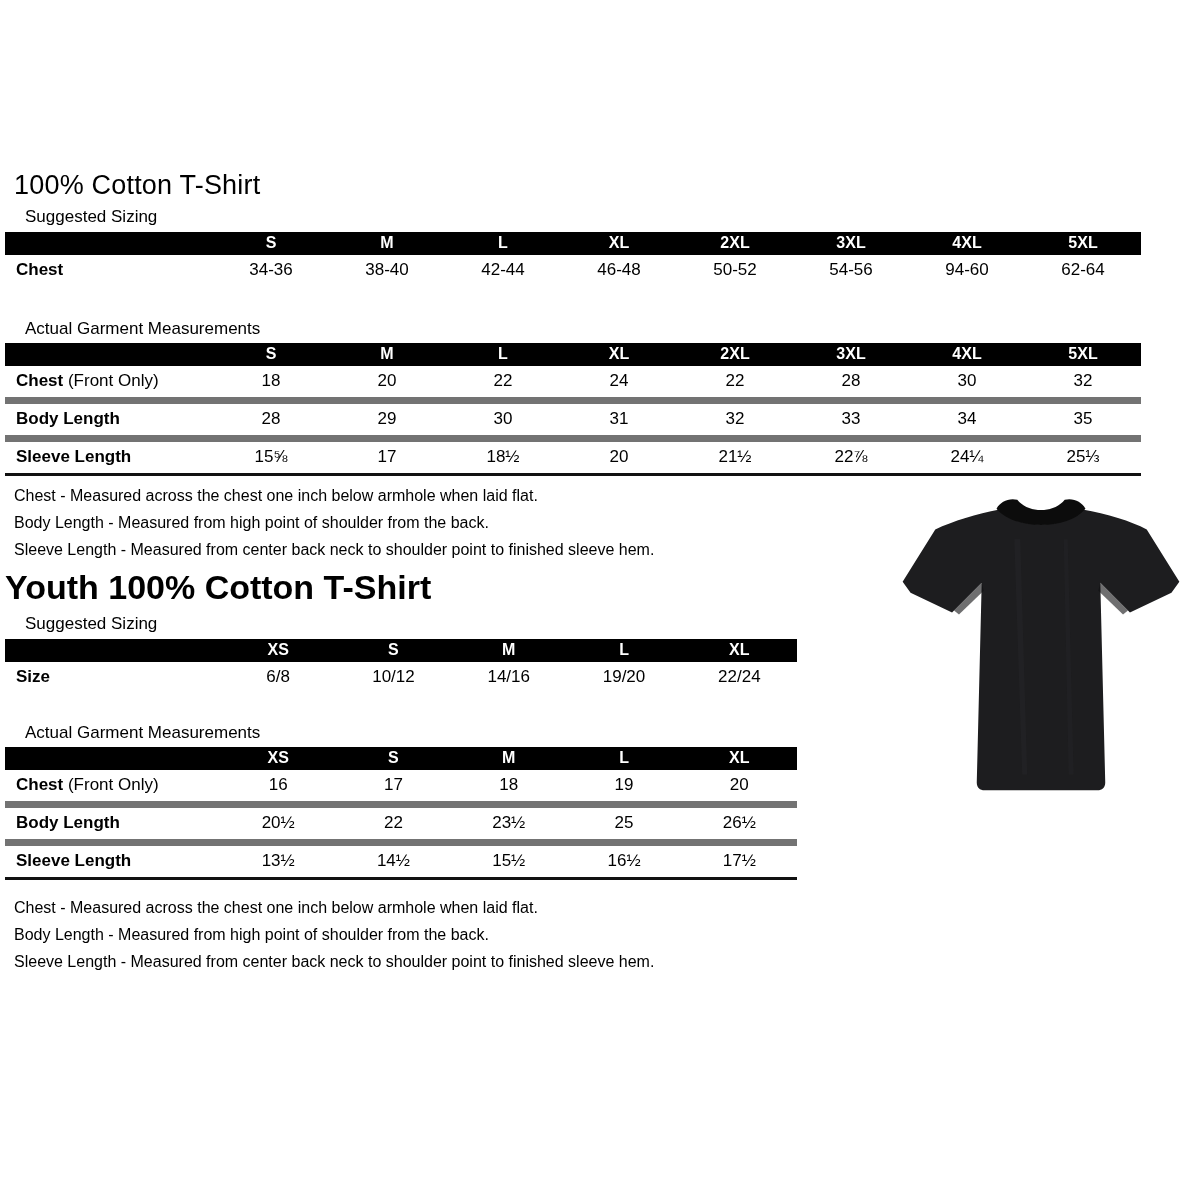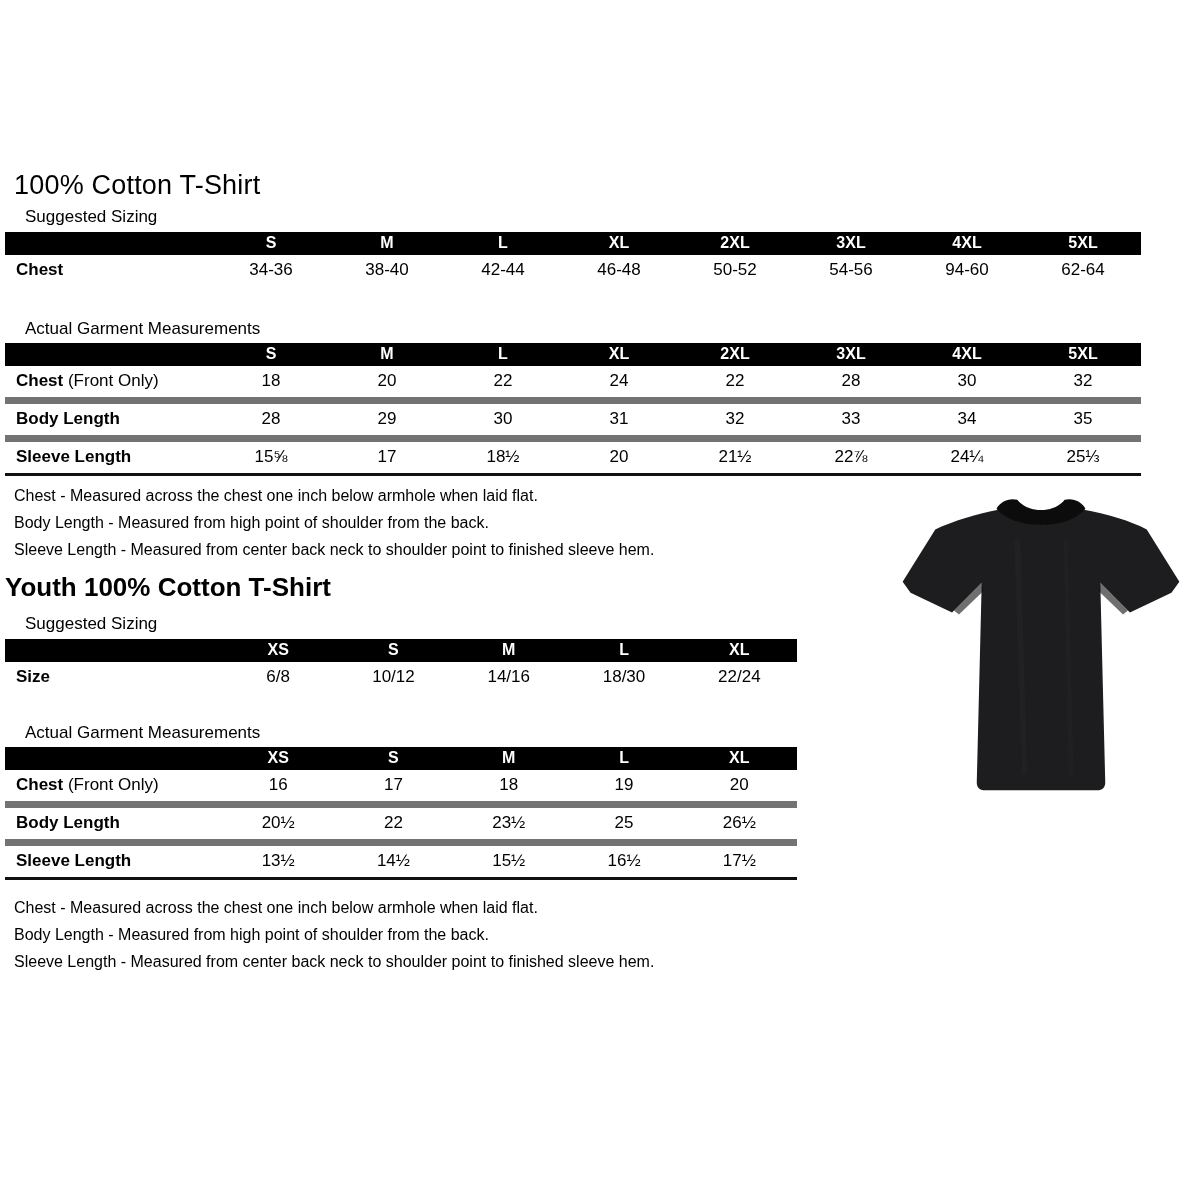--- a/index.html
+++ b/index.html
@@ -20,21 +20,21 @@
   .size-table th{background:#000;color:#fff;font-size:16px;font-weight:700;padding:2px 0 3px;text-align:center;}
   .size-table td{font-size:17px;padding:5px 0 6px;text-align:center;color:#000;margin-top:47px;}
   .size-table td.rowlabel{text-align:left;padding-left:11px;font-weight:700;}
   .size-table td.rowlabel .suffix{font-weight:400;}
   table.actual tbody tr:not(:last-child) td{border-bottom:7px solid #737373;}
   table.actual{border-bottom:3px solid #111;}
 
   .notes{margin-left:9px;}
   .note-line{font-size:16px;line-height:18px;margin-bottom:9px;}
 
-  .youth-title{font-size:26px;font-weight:700;line-height:30px;}
+  .youth-title{font-size:34px;font-weight:700;line-height:30px;}
 
   .m-t1{margin-top:5px;}
   .m-label2{margin-top:33px;}
   .m-t2{margin-top:4px;}
   .m-notes1{margin-top:11px;}
   .m-youth{margin-top:13px;}
   .m-label3{margin-top:12px;}
   .m-t3{margin-top:5px;}
   .m-label4{margin-top:30px;}
   .m-t4{margin-top:4px;}
@@ -169,21 +169,21 @@
           <th>L</th>
           <th>XL</th>
         </tr>
       </thead>
       <tbody>
         <tr>
           <td class="rowlabel"><span>Size</span><span class="suffix"></span></td>
           <td>6/8</td>
           <td>10/12</td>
           <td>14/16</td>
-          <td>18/30</td>
+          <td>19/20</td>
           <td>22/24</td>
         </tr>
       </tbody>
     </table>
 
     <div class="section-label m-label4">Actual Garment Measurements</div>
 
     <table class="size-table actual youth-w m-t4">
       <colgroup>
           <col style="width:215px">

